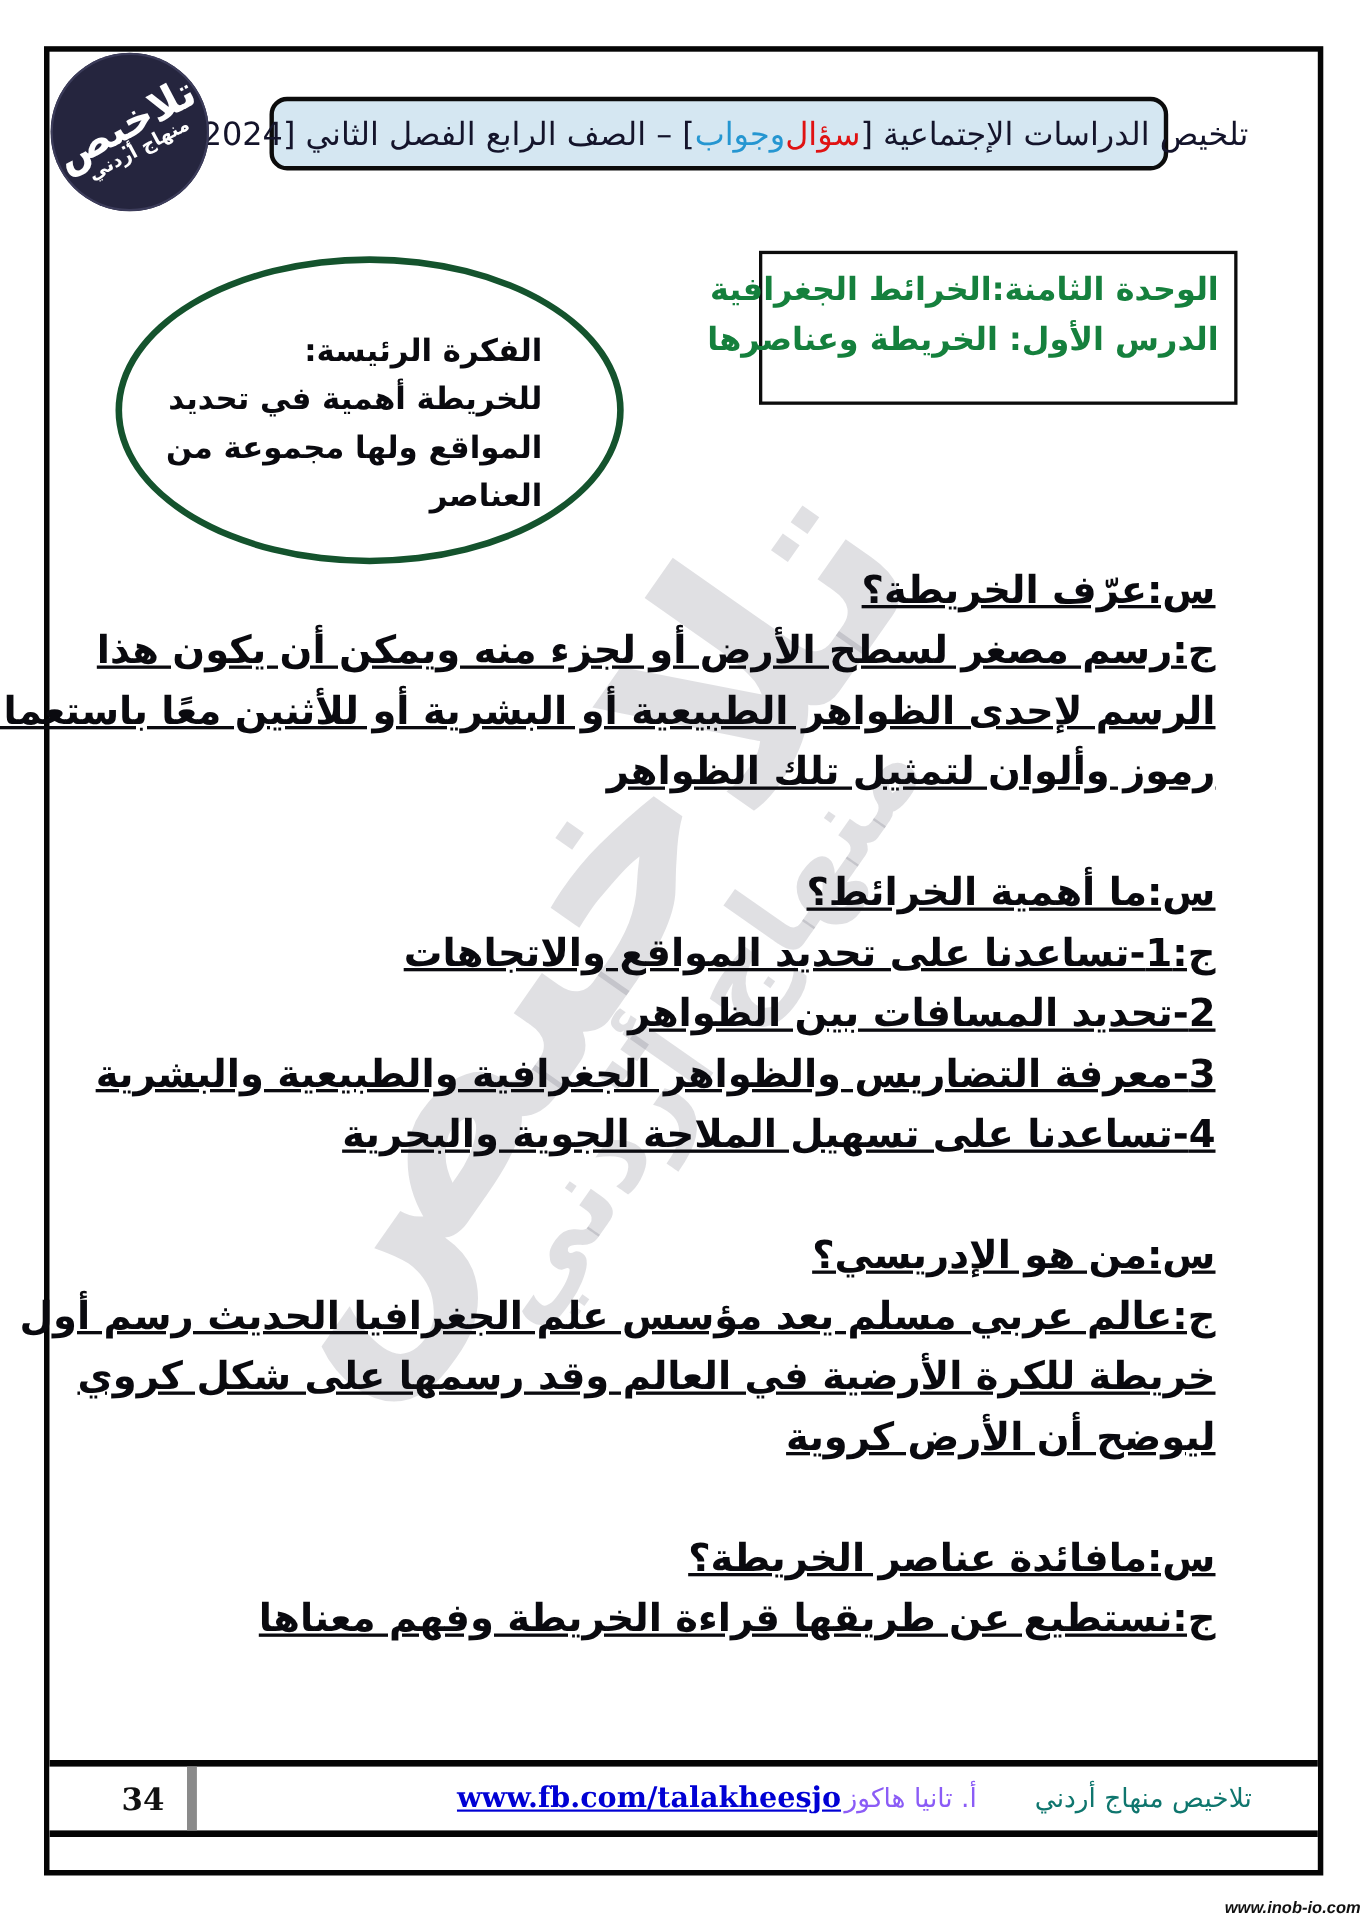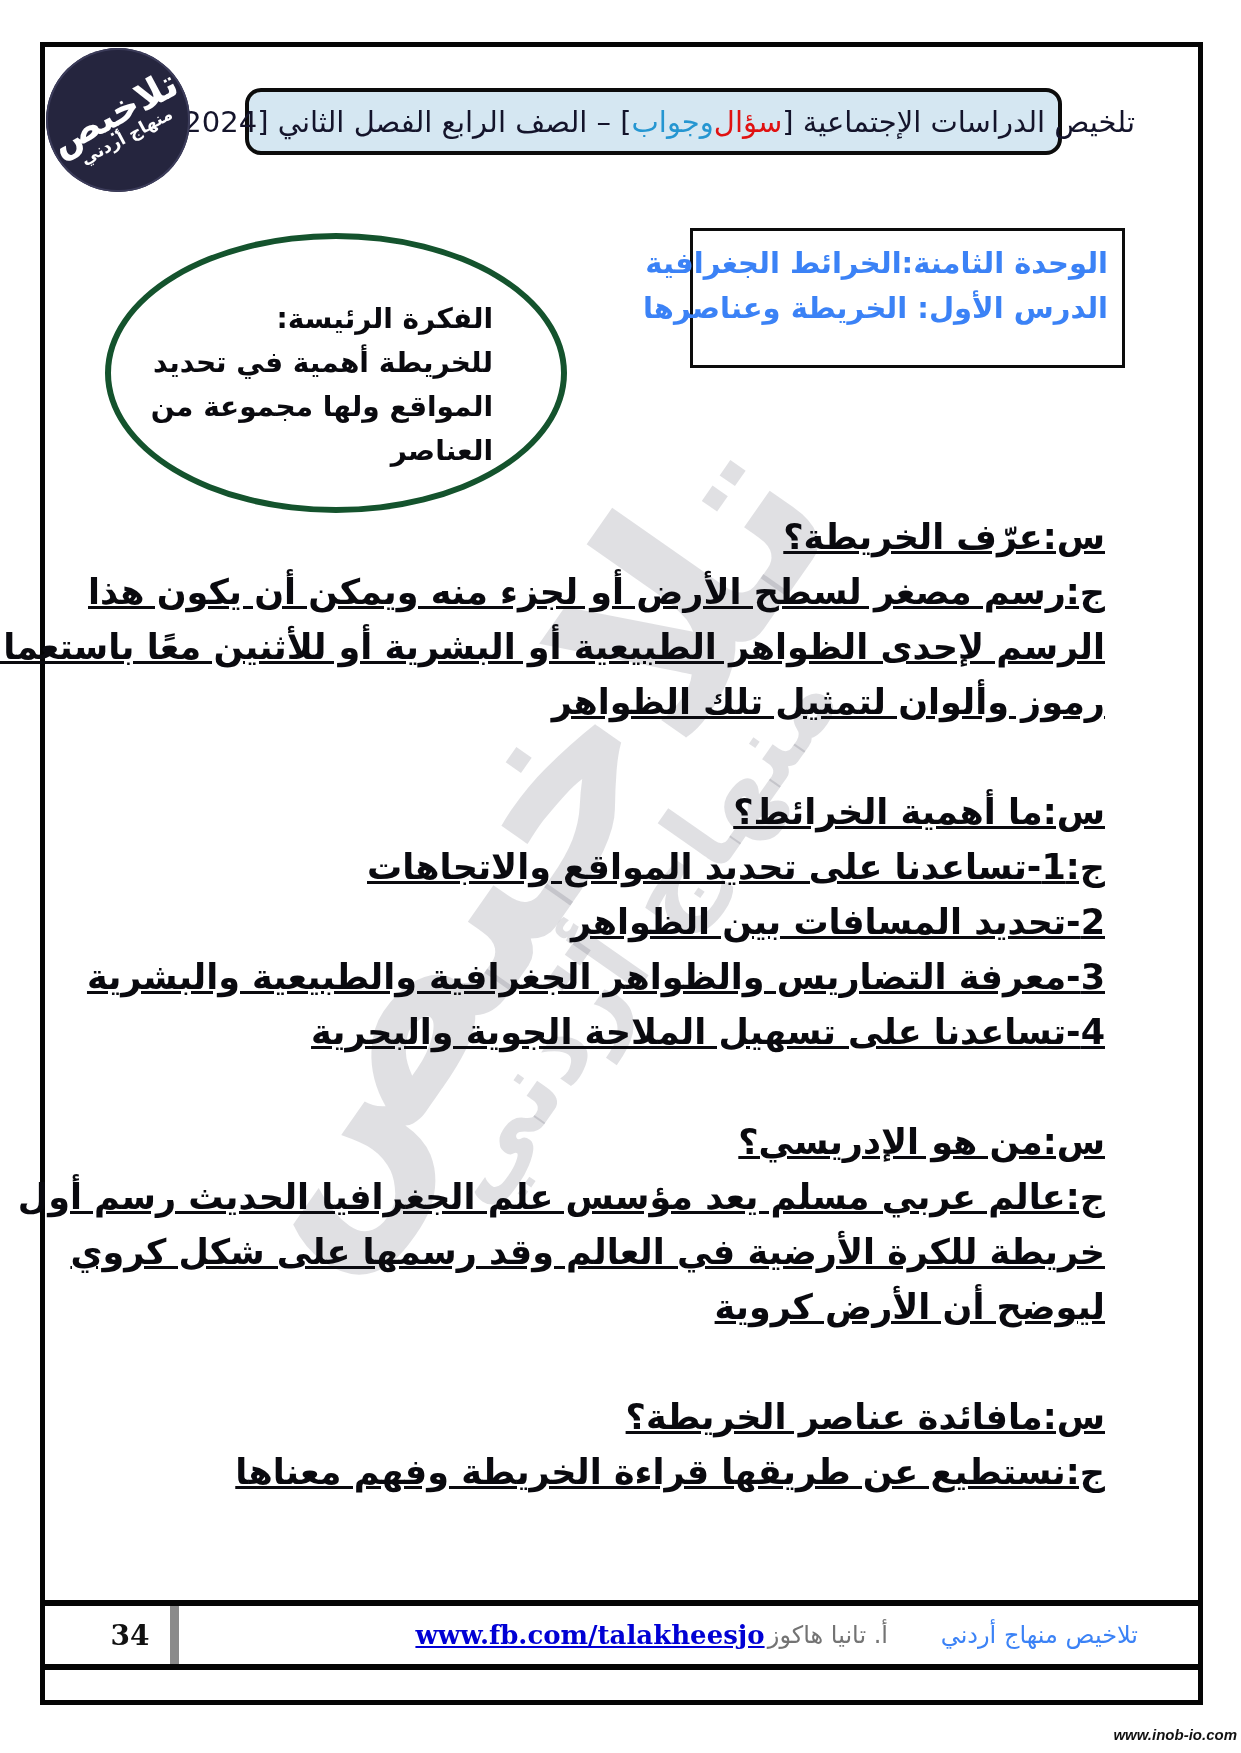--- a/index.html
+++ b/index.html
@@ -58,21 +58,21 @@
   
   .unit-box {
     position: absolute; left: 645px; top: 181px;
     width: 435px; height: 140px;
     border: 3px solid #0c0c0c;
     box-sizing: border-box;
     background: #fff;
     z-index: 4;
     direction: rtl; text-align: right;
     padding: 10px 14px 0 0;
-    font-weight: bold; font-size: 29px; color: #3b82f6;
+    font-weight: bold; font-size: 29px; color: #15803d;
     line-height: 45px;
     white-space: nowrap;
   }
 
   
   .idea-oval {
     position: absolute; left: 60px; top: 186px;
     width: 462px; height: 280px;
     border: 6px solid #14532d;
     border-radius: 50%;
@@ -141,28 +141,28 @@
   .footer-link {
     font-family: "DejaVu Serif", serif;
     font-size: 26px; font-weight: bold;
     color: #0000d4; text-decoration: underline;
     cursor: pointer;
   }
   .footer-author {
     position: absolute; right: 310px; top: 0; height: 58px;
     display: flex; align-items: center;
     direction: rtl;
-    font-size: 24px; color: #737373;
+    font-size: 24px; color: #8b5cf6;
     white-space: nowrap;
   }
   .footer-brand {
     position: absolute; right: 60px; top: 0; height: 58px;
     display: flex; align-items: center;
     direction: rtl;
-    font-size: 24px; color: #3b82f6;
+    font-size: 24px; color: #0f766e;
     white-space: nowrap;
   }
 
   
   .corner-note {
     position: absolute; right: 4px; top: 1726px;
     font-family: Liberation Sans, sans-serif;
     font-style: italic; font-weight: bold;
     font-size: 15px; color: #111;
     z-index: 7;

